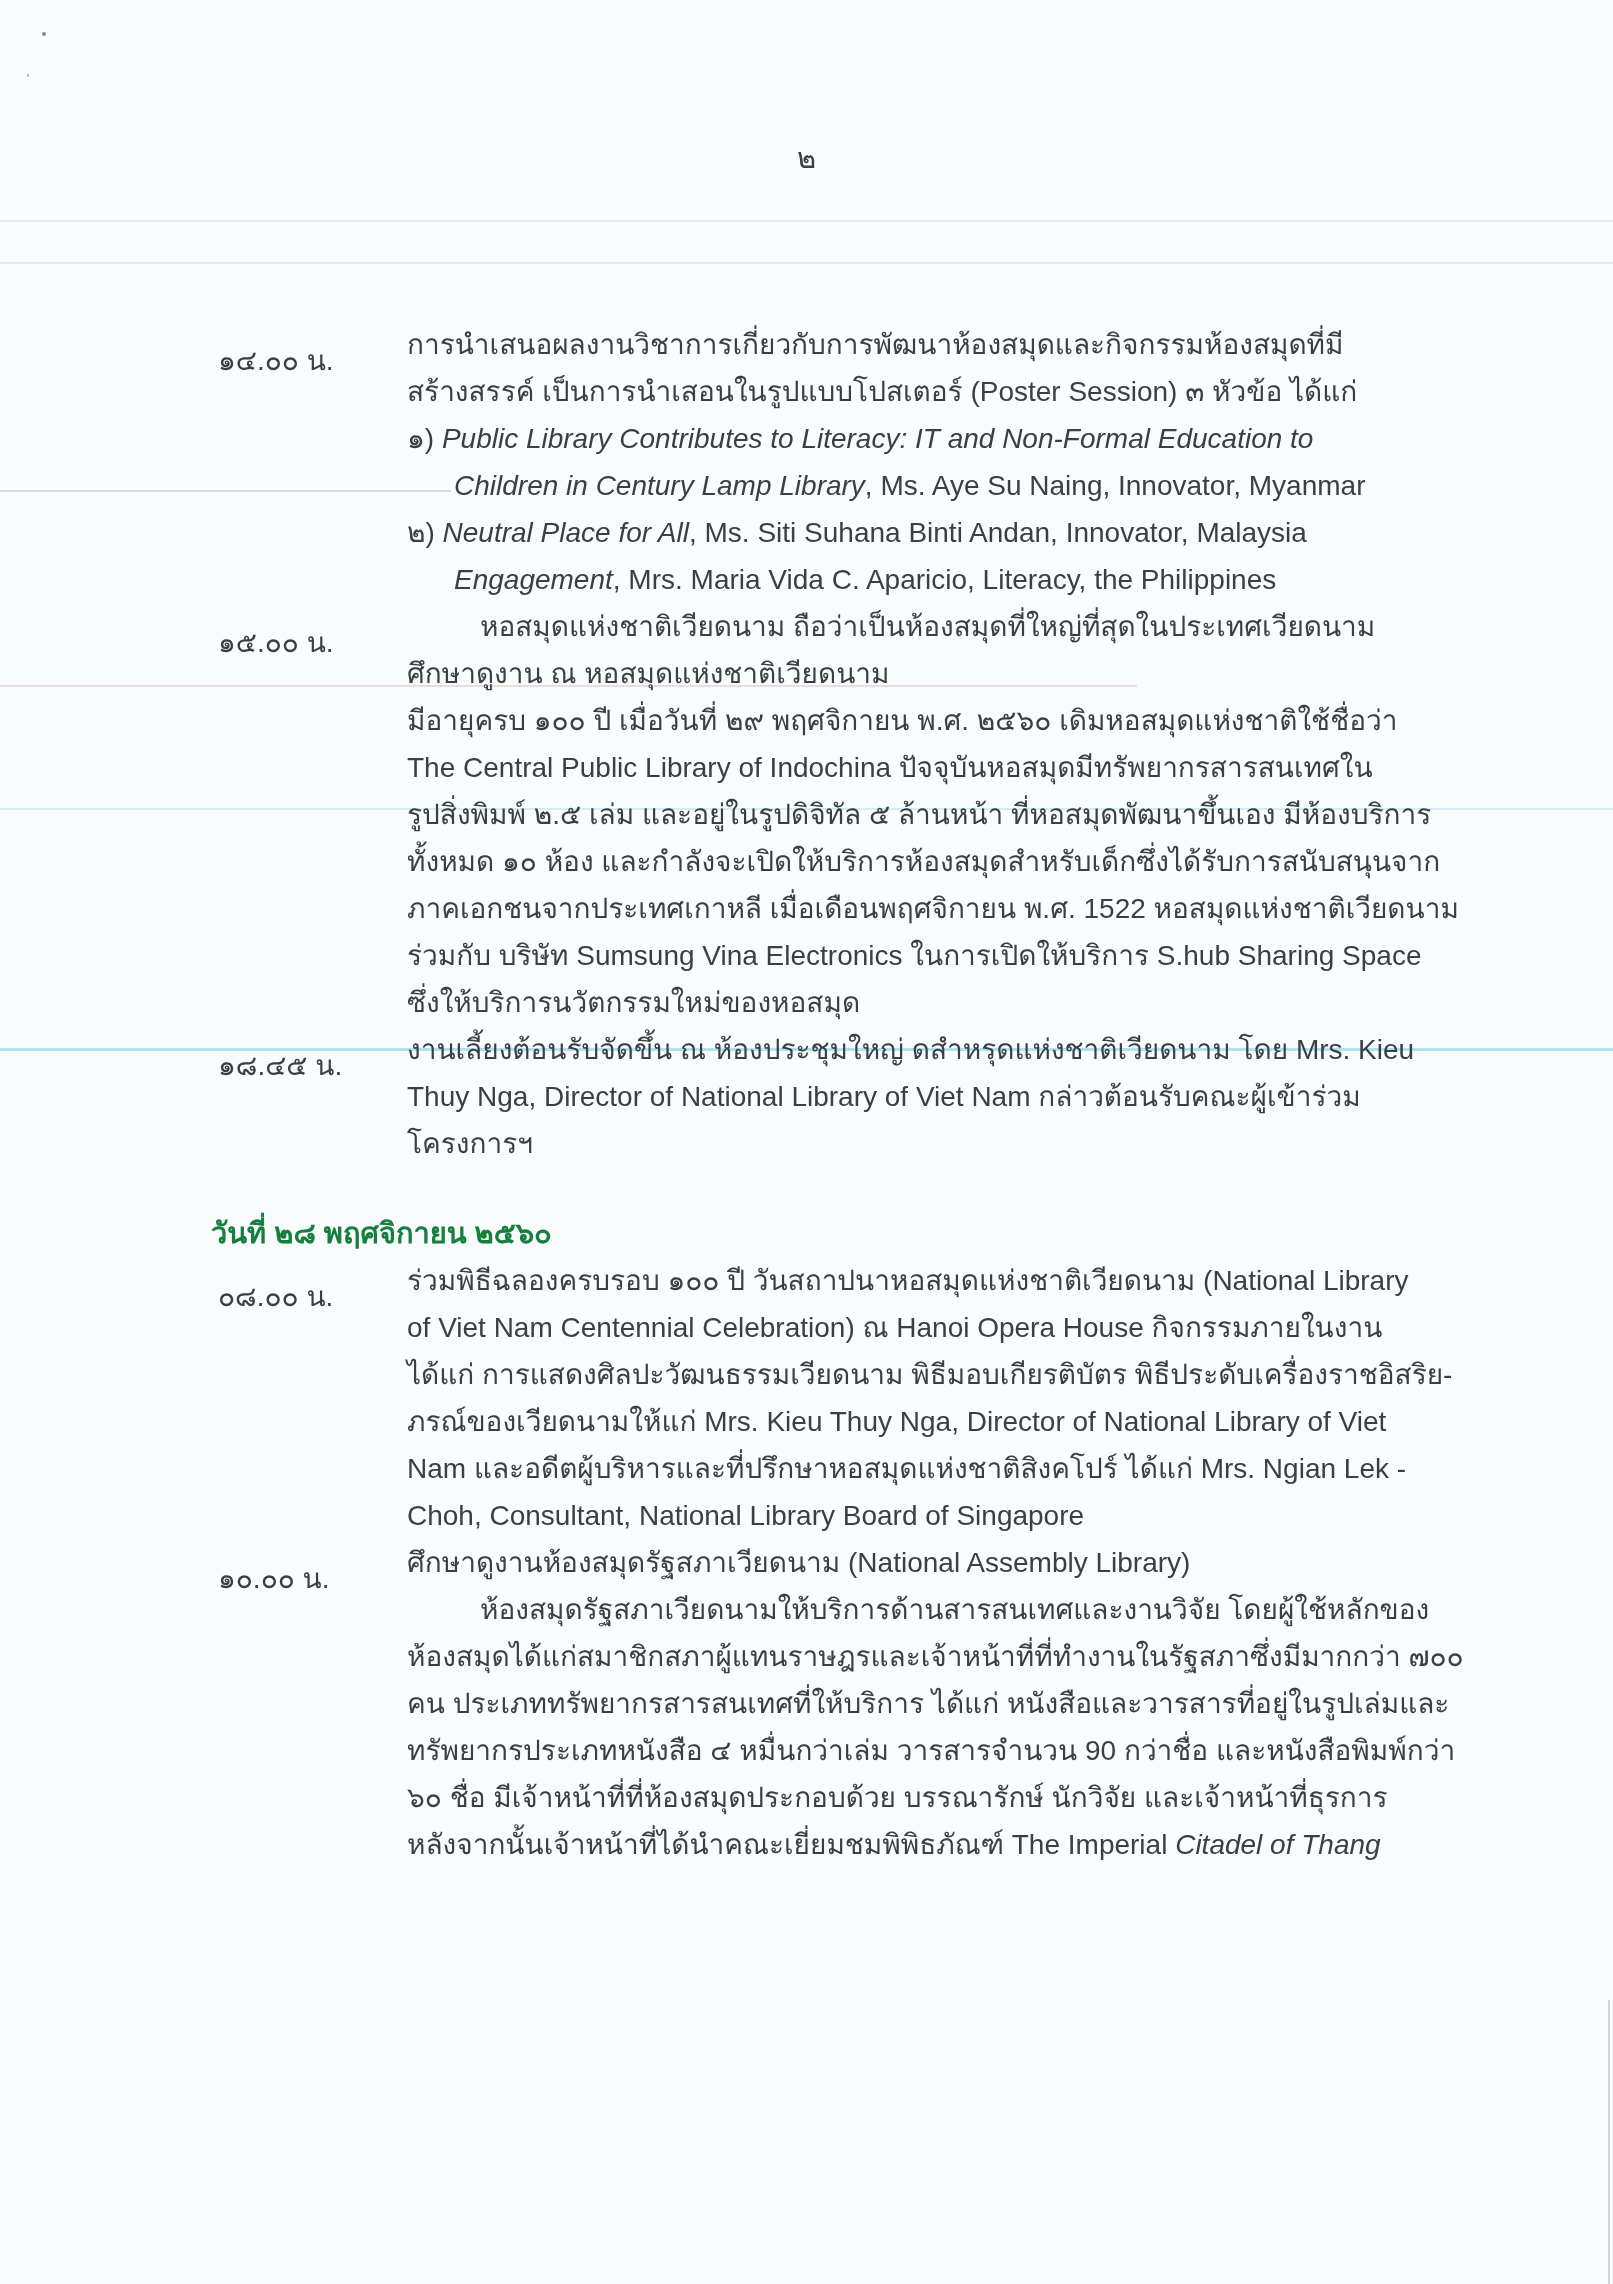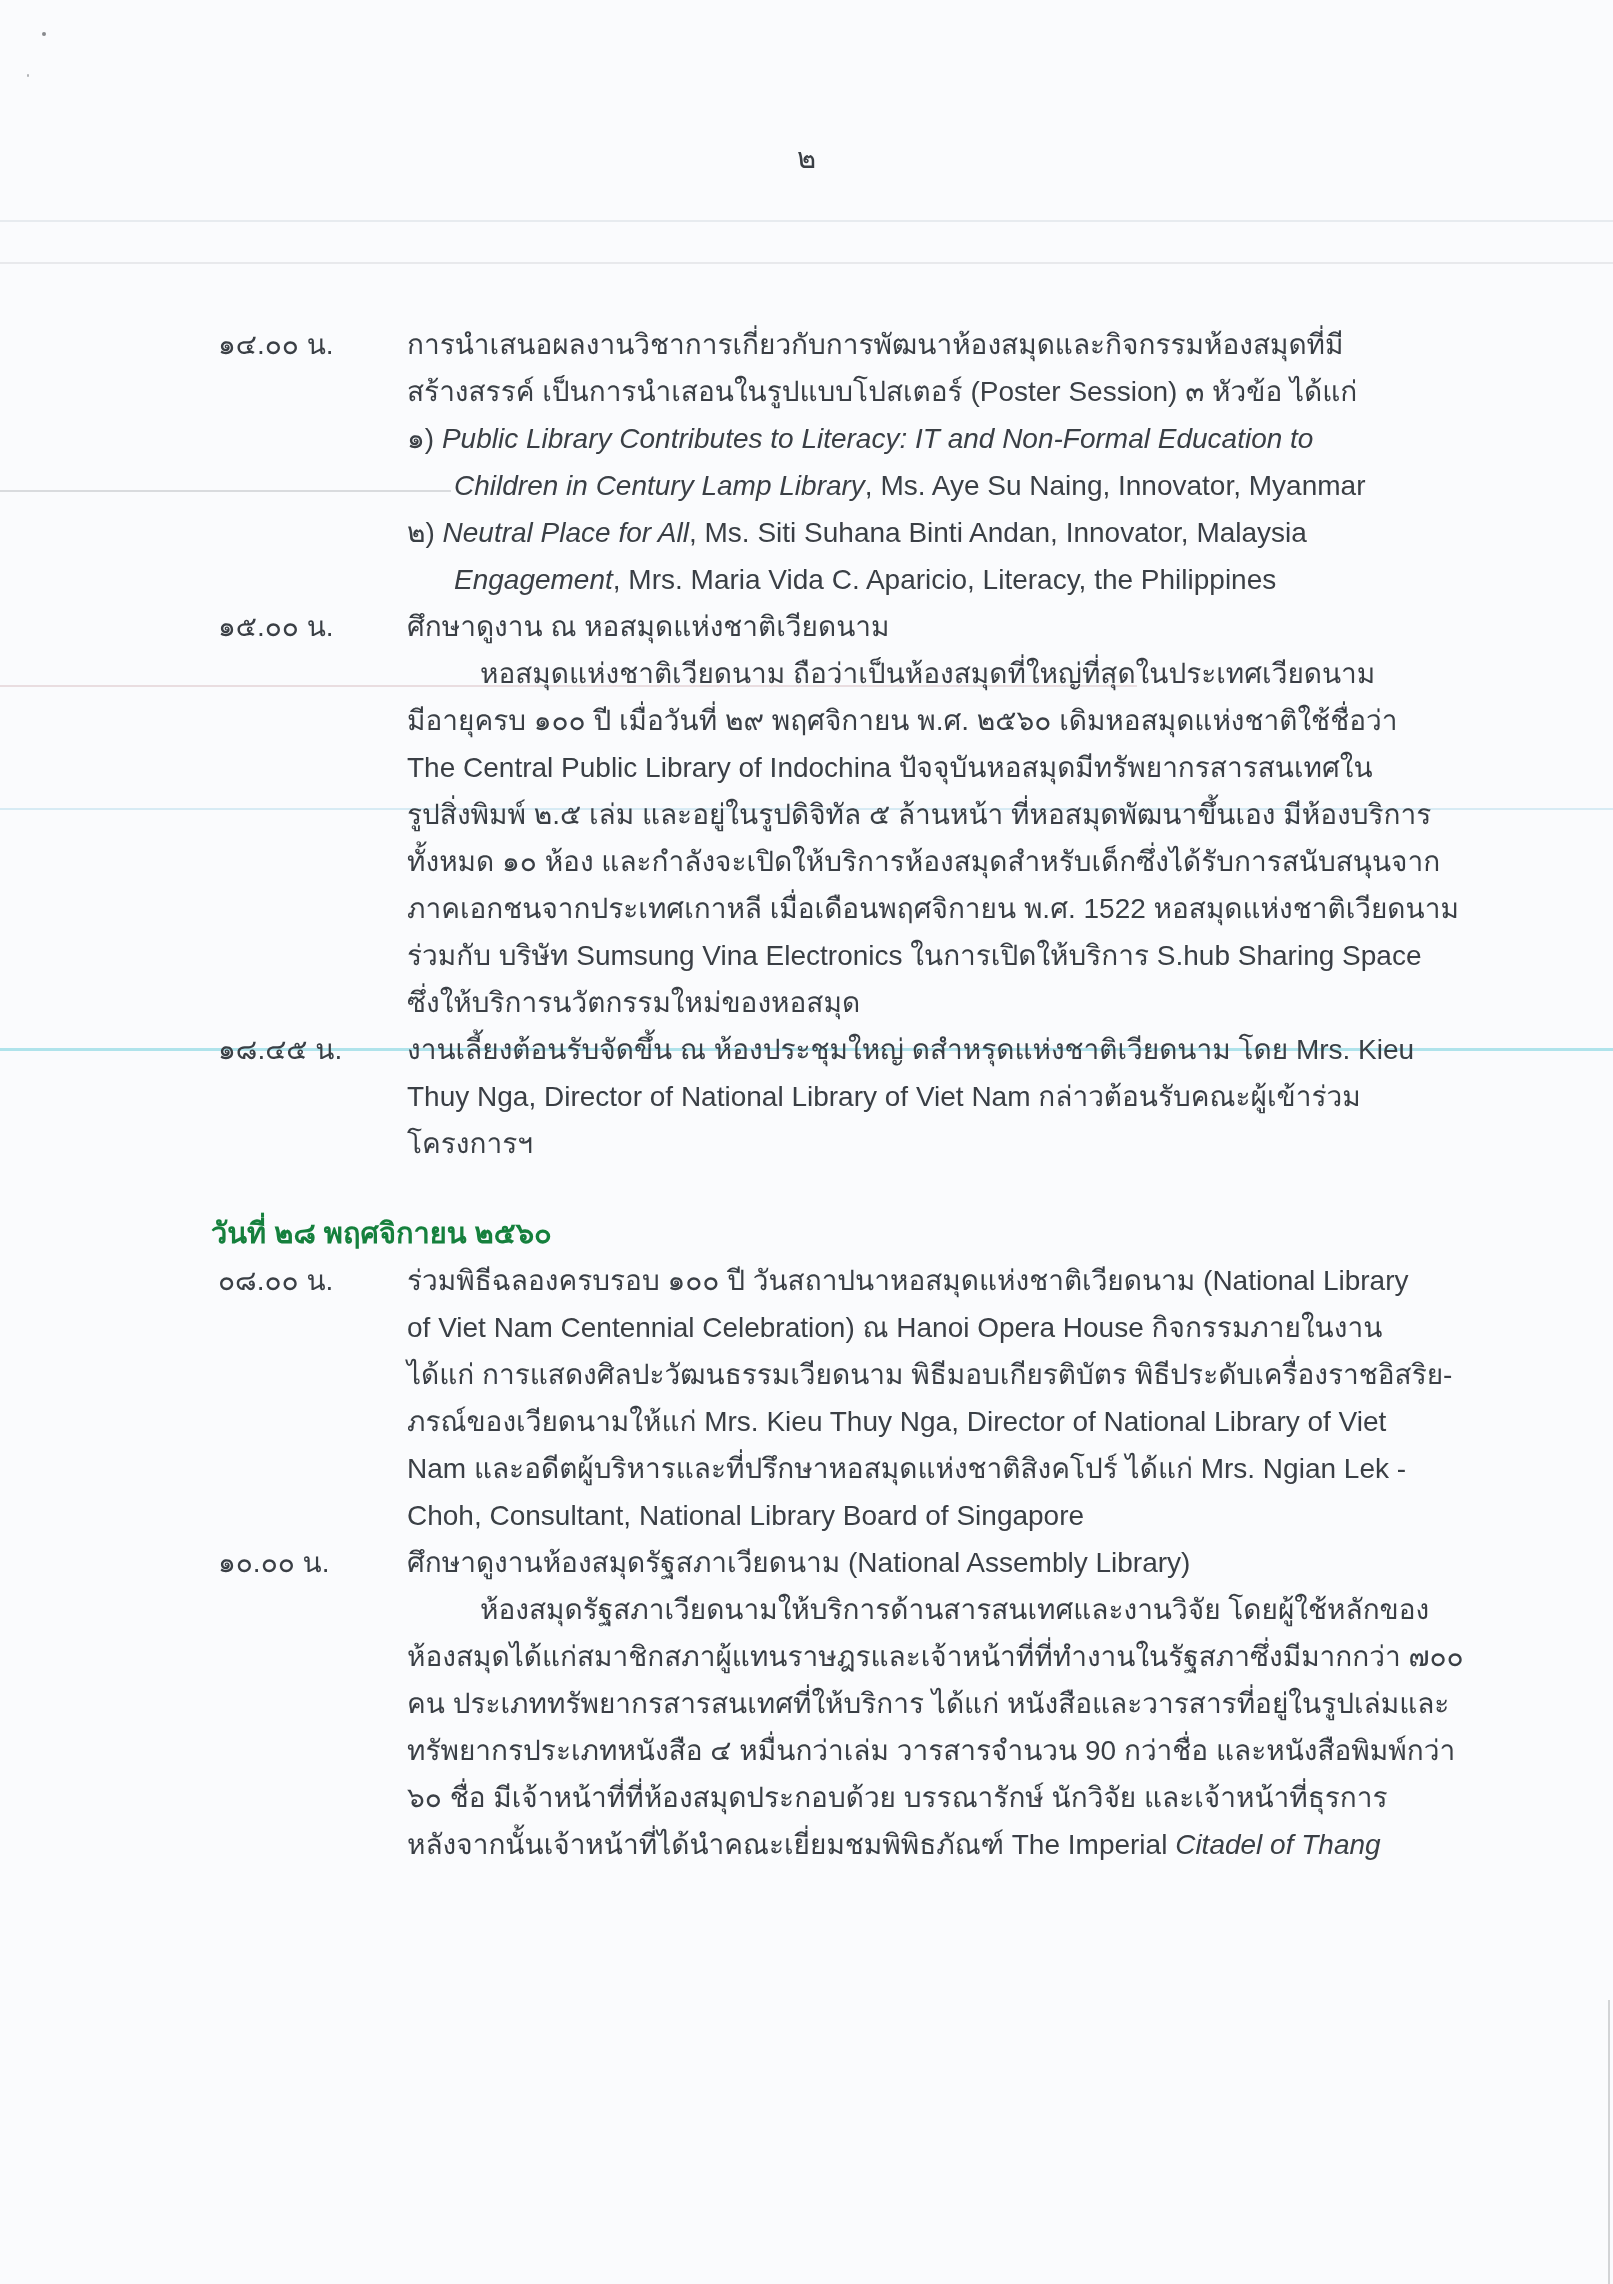--- a/index.html
+++ b/index.html
@@ -15,21 +15,21 @@
   }
   .page-number{
     position:absolute;top:141px;left:0;width:100%;
     text-align:center;font-size:29px;line-height:35px;
   }
   .content{
     position:absolute;top:321px;left:0;width:1613px;
   }
   .entry{position:relative;padding-left:407px;}
   .time{
-    position:absolute;left:218px;top:0;
+    position:absolute;left:218px;top:16px;
     font-size:28px;line-height:47px;white-space:nowrap;
   }
   .line{
     font-size:28px;line-height:47px;white-space:nowrap;
   }
   .line.cont{padding-left:47px;}
   .line.pindent{padding-left:73px;}
   .italic{font-style:italic;text-align:right;}
   .day-header{
     margin-top:43px;
@@ -78,22 +78,22 @@
           <div class="line"><span>สร้างสรรค์ เป็นการนำเสอนในรูปแบบโปสเตอร์ (Poster Session) ๓ หัวข้อ ได้แก่</span></div>
           <div class="line"><span>๑) </span><span class="italic">Public Library Contributes to Literacy: IT and Non-Formal Education to</span></div>
           <div class="line cont"><span class="italic">Children in Century Lamp Library</span><span>, Ms. Aye Su Naing, Innovator, Myanmar</span></div>
           <div class="line"><span>๒) </span><span class="italic">Neutral Place for All</span><span>, Ms. Siti Suhana Binti Andan, Innovator, Malaysia</span></div>
           <div class="line cont"><span class="italic">Engagement</span><span>, Mrs. Maria Vida C. Aparicio, Literacy, the Philippines</span></div>
         </div>
       </div>
       <div class="entry">
         <span class="time">๑๕.๐๐ น.</span>
         <div class="lines">
+          <div class="line pindent"><span>หอสมุดแห่งชาติเวียดนาม ถือว่าเป็นห้องสมุดที่ใหญ่ที่สุดในประเทศเวียดนาม</span></div>
           <div class="line"><span>ศึกษาดูงาน ณ หอสมุดแห่งชาติเวียดนาม</span></div>
-          <div class="line pindent"><span>หอสมุดแห่งชาติเวียดนาม ถือว่าเป็นห้องสมุดที่ใหญ่ที่สุดในประเทศเวียดนาม</span></div>
           <div class="line"><span>มีอายุครบ ๑๐๐ ปี เมื่อวันที่ ๒๙ พฤศจิกายน พ.ศ. ๒๕๖๐ เดิมหอสมุดแห่งชาติใช้ชื่อว่า</span></div>
           <div class="line"><span>The Central Public Library of Indochina ปัจจุบันหอสมุดมีทรัพยากรสารสนเทศใน</span></div>
           <div class="line"><span>รูปสิ่งพิมพ์ ๒.๕ เล่ม และอยู่ในรูปดิจิทัล ๕ ล้านหน้า ที่หอสมุดพัฒนาขึ้นเอง มีห้องบริการ</span></div>
           <div class="line"><span>ทั้งหมด ๑๐ ห้อง และกำลังจะเปิดให้บริการห้องสมุดสำหรับเด็กซึ่งได้รับการสนับสนุนจาก</span></div>
           <div class="line"><span>ภาคเอกชนจากประเทศเกาหลี เมื่อเดือนพฤศจิกายน พ.ศ. 1522 หอสมุดแห่งชาติเวียดนาม</span></div>
           <div class="line"><span>ร่วมกับ บริษัท Sumsung Vina Electronics ในการเปิดให้บริการ S.hub Sharing Space</span></div>
           <div class="line"><span>ซึ่งให้บริการนวัตกรรมใหม่ของหอสมุด</span></div>
         </div>
       </div>
       <div class="entry">

